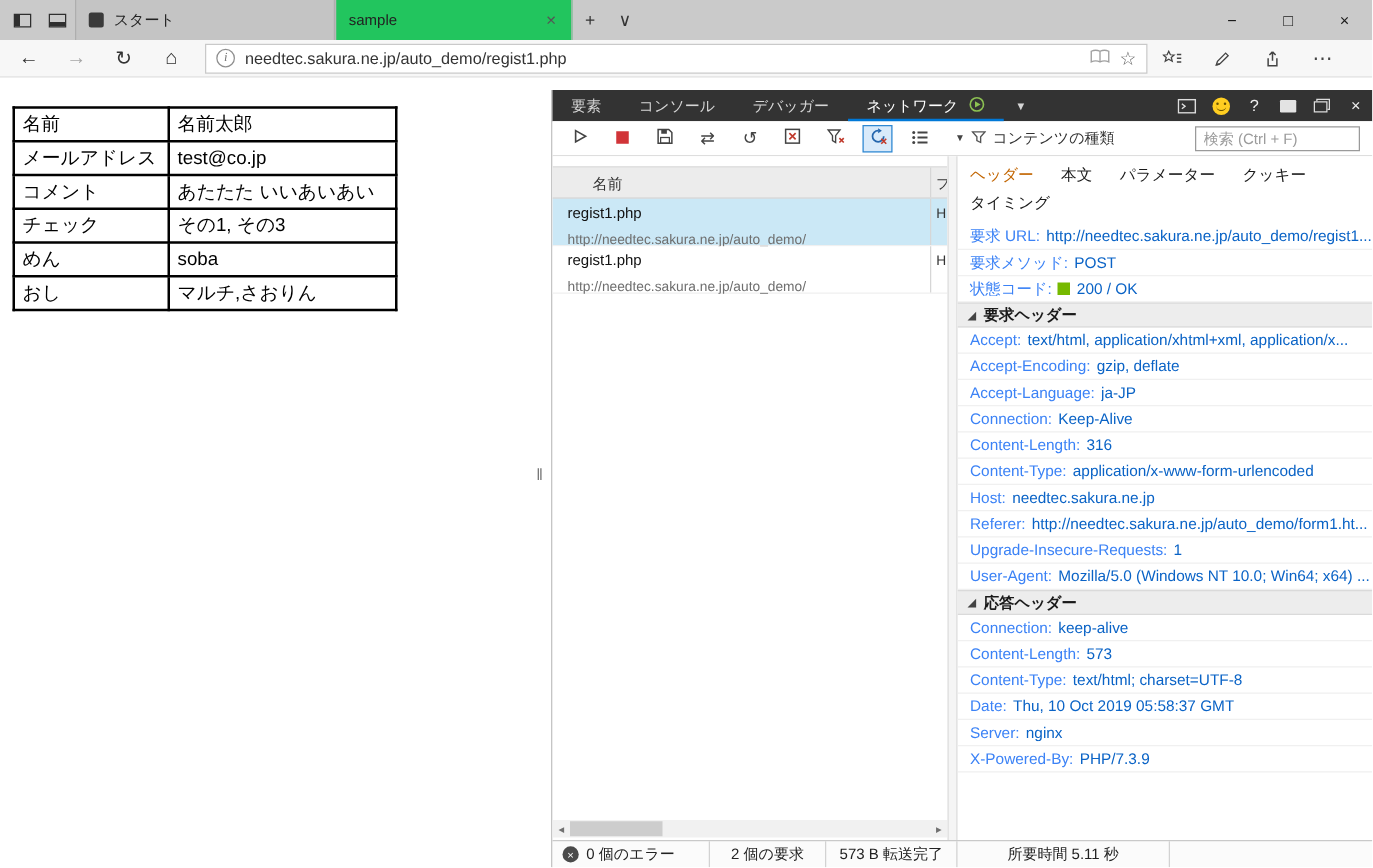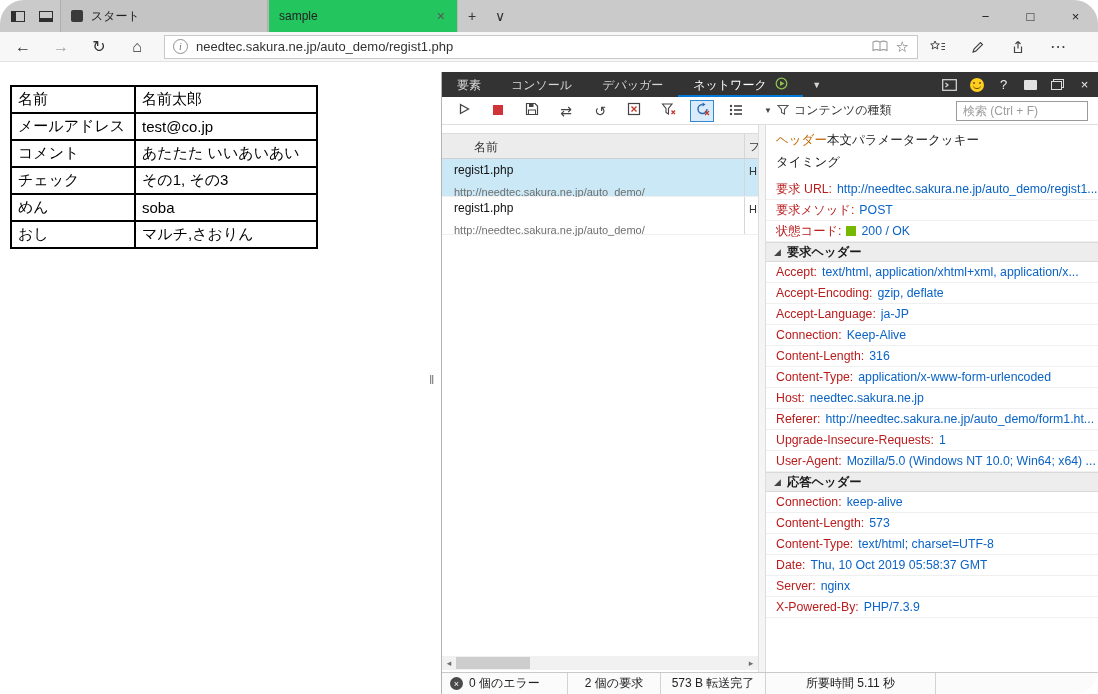--- a/index.html
+++ b/index.html
@@ -1,18 +1,18 @@
 <!DOCTYPE html>
 <html><head>
 <meta charset="utf-8">
 <style>
   * { margin:0; padding:0; box-sizing:border-box; }
   html,body { background:#fff; }
   body { font-family:"Liberation Sans","DejaVu Sans",sans-serif; }
-  .screen { position:relative; width:1098px; height:694px; background:#fff; overflow:hidden;border-radius:24px; }
+  .screen { position:relative; width:1098px; height:694px; background:#fff; overflow:hidden; }
 
   
   .titlebar { position:absolute; left:0; top:0; width:100%; height:32px; background:#cacaca; display:flex; align-items:stretch; padding-left:4px; }
   .tb-btn { width:28px; display:flex; align-items:center; justify-content:center; font-size:14px; color:#333; cursor:default; }
   .ic-setaside { width:14px; height:11px; border:1.5px solid #2f2f2f; background:linear-gradient(to right,#2f2f2f 0 4px,transparent 4px); }
   .ic-preview { width:14px; height:11px; border:1.5px solid #2f2f2f; background:linear-gradient(to bottom,transparent 0 6px,#2f2f2f 6px); }
   .tab { width:208px; display:flex; align-items:center; gap:8px; padding:0 10px; border-left:1px solid #aeaeae; border-right:1px solid #aeaeae; font-size:12px; color:#222; background:#c4c4c4; }
   .tab.active { width:190px; background:#22c55e; justify-content:space-between; border-color:#b8b8b8; }
   .favicon { width:12px; height:12px; background:#3a3a3a; border-radius:2px; flex:0 0 auto; }
   .tab-label { white-space:nowrap; overflow:hidden; }
@@ -80,27 +80,27 @@
 
   .hscroll { position:absolute; left:0; right:0; bottom:2px; height:14px; background:#f1f1f1; display:flex; align-items:center; }
   .hs-btn { width:14px; text-align:center; font-size:9px; color:#707070; }
   .hs-track { position:relative; flex:1; height:100%; }
   .hs-thumb { position:absolute; left:0; top:1px; width:74px; height:12px; background:#cdcdcd; }
 
   .v-split { position:absolute; left:316px; top:0; width:8px; height:100%; background:#f5f5f5; border-left:1px solid #ddd; border-right:1px solid #ddd; }
 
   .detail-panel { position:absolute; left:324px; right:0; top:0; bottom:0; overflow:hidden; }
   .dp-tabs { padding:7px 0 0 10px; font-size:12.5px; color:#1a1a1a; }
-  .dp-row1 { display:flex; }
+  .dp-row1 { display:flex; gap:22px; }
   .dp-tab { white-space:nowrap; }
   .dp-tab.active { color:#c26500; }
   .dp-row2 { margin-top:5px; }
   .dp-rows { margin-top:8px; }
   .kv { height:21px; display:flex; align-items:center; padding-left:10px; border-bottom:1px solid #f0f0f0; font-size:12.3px; white-space:nowrap; overflow:hidden; }
-  .kv-label { color:#b91c1c; margin-right:5px; flex:0 0 auto; }
+  .kv-label { color:#3b82f6; margin-right:5px; flex:0 0 auto; }
   .kv-value { color:#0a63c6; overflow:hidden; }
   .status-swatch { width:10px; height:10px; background:#76b900; margin-right:5px; flex:0 0 auto; }
   .sec { height:20px; display:flex; align-items:center; gap:6px; padding-left:8px; background:#ededed; border-top:1px solid #dadada; border-bottom:1px solid #dadada; font-weight:bold; font-size:12.3px; color:#1a1a1a; }
   .sec-tri { font-size:9px; color:#444; font-weight:normal; }
 
   .dt-status { position:absolute; left:0; right:0; bottom:0; height:22px; background:#fbfbfb; border-top:1px solid #c9c9c9; display:flex; font-size:12px; color:#222; }
   .seg { display:flex; align-items:center; justify-content:center; gap:6px; border-right:1px solid #d2d2d2; height:100%; white-space:nowrap; }
   .seg.errors { width:126px; justify-content:flex-start; padding-left:8px; }
   .seg.requests { width:93px; }
   .seg.transferred { width:105px; }

